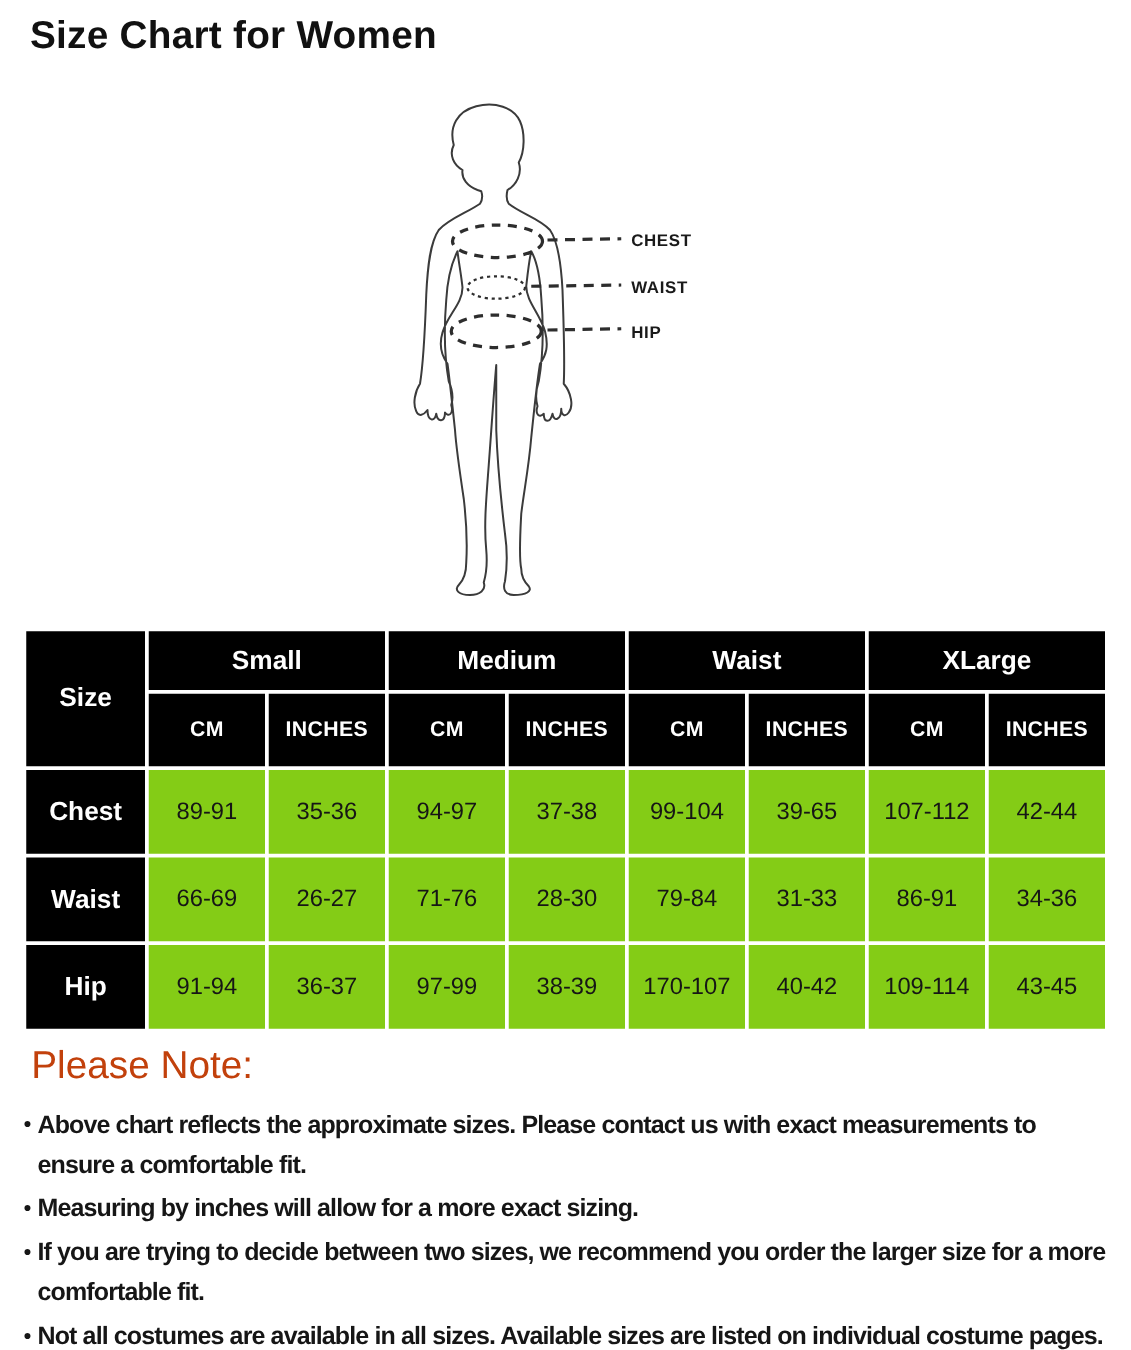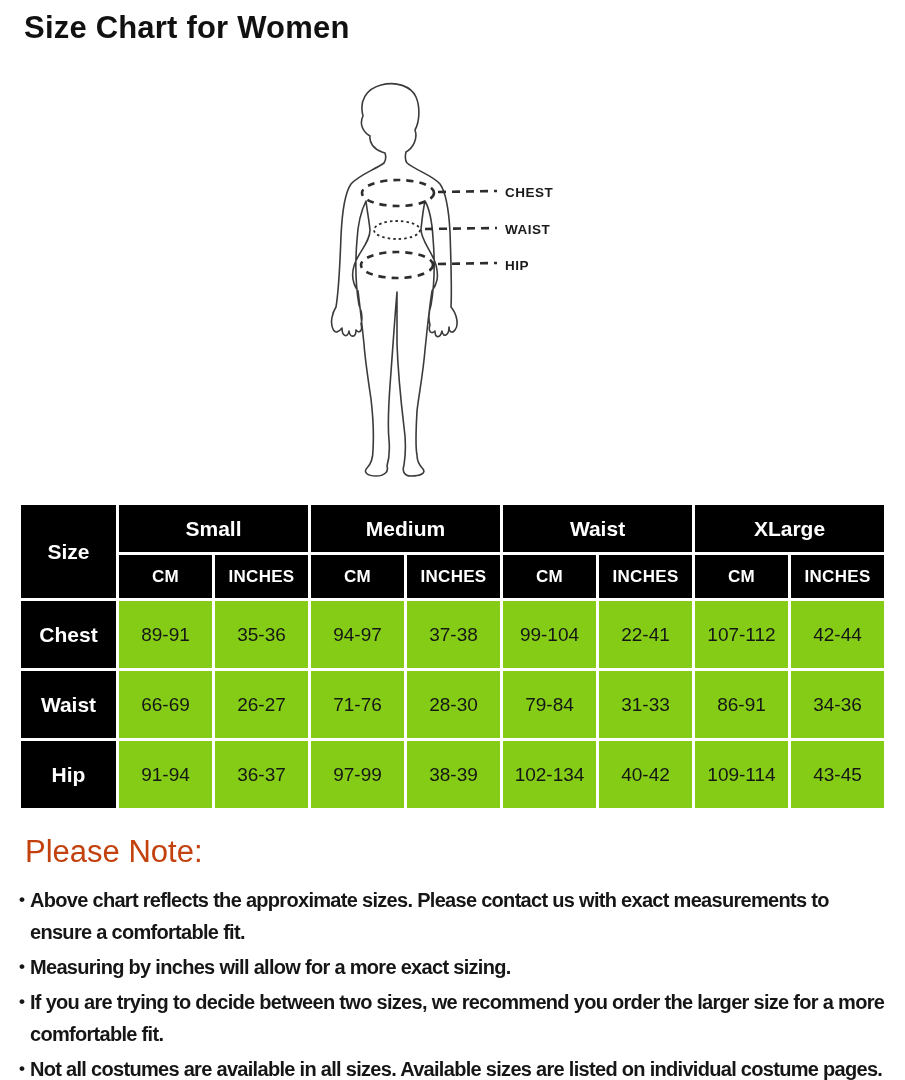--- a/index.html
+++ b/index.html
@@ -50,21 +50,21 @@
     border-spacing: 3px;
     table-layout: fixed;
     width: 869px;
   }
   table.size-chart th, table.size-chart td {
     padding: 0;
     text-align: center;
     vertical-align: middle;
   }
   table.size-chart thead tr.group-row th { height: 47px; }
-  table.size-chart thead tr.unit-row th { height: 43px; }
+  table.size-chart thead tr.unit-row th { height: 58px; }
   table.size-chart tbody th, table.size-chart tbody td { height: 67px; }
   th.hdr, tbody th.row-label {
     background: #000000;
     color: #ffffff;
     font-weight: bold;
   }
   th.corner { font-size: 21px; }
   tr.group-row th.hdr { font-size: 21px; }
   tr.unit-row th.hdr { font-size: 17px; letter-spacing: 0.3px; }
   tbody th.row-label { font-size: 21px; }
@@ -223,42 +223,42 @@
       </tr>
     </thead>
     <tbody>
       <tr>
         <th class="row-label">Chest</th>
         <td class="val">89-91</td>
         <td class="val">35-36</td>
         <td class="val">94-97</td>
         <td class="val">37-38</td>
         <td class="val">99-104</td>
-        <td class="val">22-41</td>
+        <td class="val">39-65</td>
         <td class="val">107-112</td>
         <td class="val">42-44</td>
       </tr>
       <tr>
         <th class="row-label">Waist</th>
         <td class="val">66-69</td>
         <td class="val">26-27</td>
         <td class="val">71-76</td>
         <td class="val">28-30</td>
         <td class="val">79-84</td>
         <td class="val">31-33</td>
         <td class="val">86-91</td>
         <td class="val">34-36</td>
       </tr>
       <tr>
         <th class="row-label">Hip</th>
         <td class="val">91-94</td>
         <td class="val">36-37</td>
         <td class="val">97-99</td>
         <td class="val">38-39</td>
-        <td class="val">102-134</td>
+        <td class="val">170-107</td>
         <td class="val">40-42</td>
         <td class="val">109-114</td>
         <td class="val">43-45</td>
       </tr>
     </tbody>
   </table>
 
   <div class="notes">
     <h2 class="notes-heading">Please Note:</h2>
     <ul>

